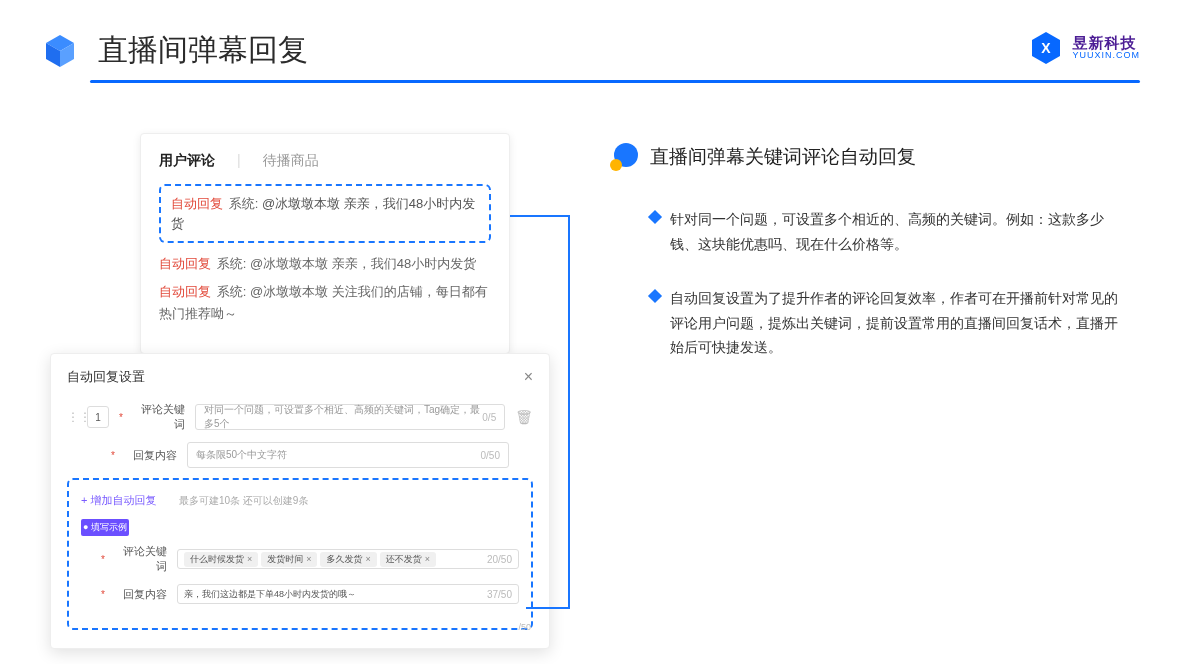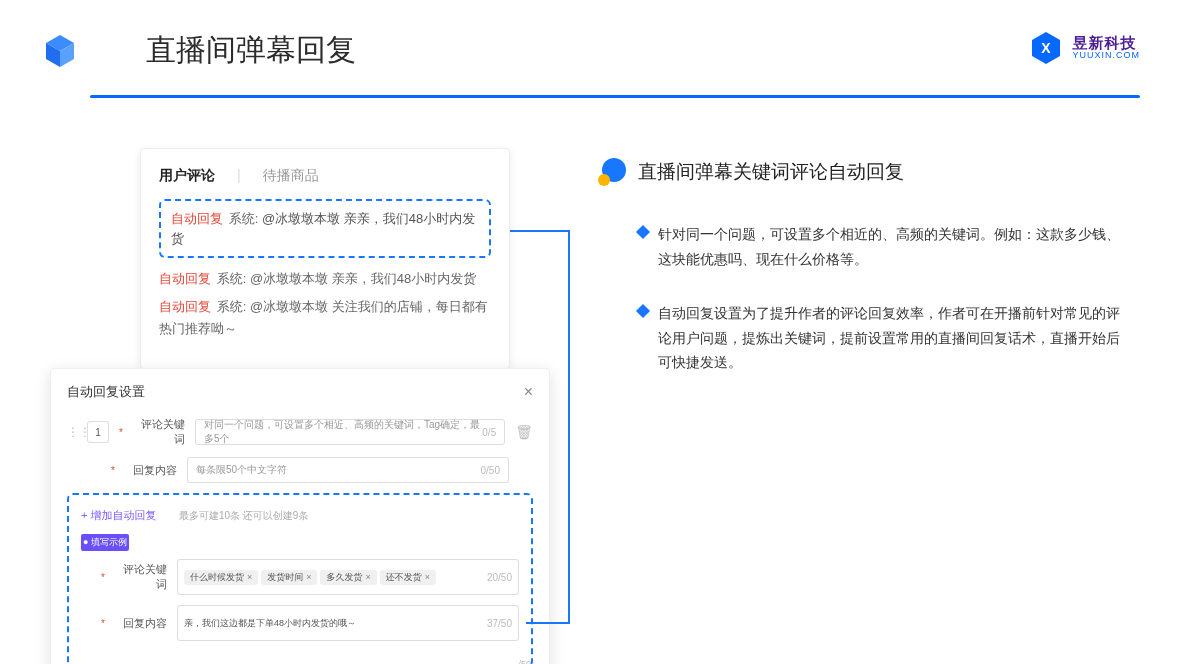--- a/index.html
+++ b/index.html
@@ -1,27 +1,27 @@
 <!DOCTYPE html>
 <html><head>
 <meta charset="utf-8">
 <style>
 *{margin:0;padding:0;box-sizing:border-box;}
 body{width:1180px;height:664px;background:#fff;font-family:"Microsoft YaHei","PingFang SC",sans-serif;position:relative;overflow:hidden;}
-.header{display:flex;align-items:center;padding:30px 40px 24px 40px;position:relative;gap:48px;}
+.header{display:flex;align-items:center;padding:30px 40px 9px 40px;position:relative;}
 .cube-icon{width:40px;height:40px;margin-right:18px;position:relative;}
 .cube-icon svg{width:100%;height:100%;}
 .page-title{font-size:30px;color:#2b2b2b;font-weight:500;}
 .brand{position:absolute;right:40px;top:30px;display:flex;align-items:center;}
 .brand-icon{width:36px;height:36px;margin-right:8px;}
 .brand-text{display:flex;flex-direction:column;line-height:1.1;}
 .brand-cn{color:#4c1d95;font-size:15px;font-weight:700;letter-spacing:1px;}
 .brand-en{color:#0768ff;font-size:9px;letter-spacing:1px;text-align:right;}
 .hr{height:3px;background:#0768ff;margin:0 40px 0 90px;border-radius:2px;}
-.content{display:flex;padding:50px 40px 0 50px;gap:48px;}
+.content{display:flex;padding:50px 40px 0 50px;gap:60px;}
 .left{position:relative;width:500px;height:480px;}
 .card-comments{position:absolute;top:0;left:90px;width:370px;background:#fff;border:1px solid #eee;border-radius:4px;box-shadow:0 2px 8px rgba(0,0,0,0.08);padding:18px 18px 22px 18px;}
 .tabs{display:flex;gap:22px;font-size:14px;margin-bottom:14px;}
 .tab-active{font-weight:700;color:#222;}
 .tab-inactive{color:#999;}
 .highlight-box{border:2px dashed #1976ff;border-radius:6px;padding:8px 10px;margin-bottom:10px;font-size:13px;color:#555;line-height:1.5;position:relative;}
 .auto-tag{color:#e24a3b;margin-right:2px;}
 .sys-tag{color:#666;}
 .comment-line{font-size:13px;color:#666;line-height:1.7;margin-bottom:6px;}
 .card-settings{position:absolute;top:220px;left:0;width:500px;background:#fff;border:1px solid #eee;border-radius:4px;box-shadow:0 4px 16px rgba(0,0,0,0.12);padding:14px 16px 18px 16px;}
@@ -35,21 +35,21 @@
 .text-input{flex:1;height:26px;border:1px solid #ddd;border-radius:3px;padding:0 8px;font-size:10px;color:#999;display:flex;align-items:center;justify-content:space-between;}
 .char-count{color:#bbb;font-size:10px;}
 .trash{color:#bbb;font-size:14px;}
 .form-row-nested{padding-left:44px;}
 .example-wrap{border:2px dashed #1976ff;border-radius:6px;padding:10px 12px 14px 12px;margin-top:8px;position:relative;}
 .add-link{color:#7a5cff;font-size:11px;margin-bottom:8px;display:inline-block;}
 .add-hint{color:#aaa;font-size:10px;margin-left:18px;}
 .badge{background:#6b4fff;color:#fff;font-size:9px;padding:2px 2px;border-radius:2px;display:inline-block;margin-bottom:8px;}
 .tag-pill{display:inline-flex;align-items:center;background:#f0f0f0;border-radius:3px;padding:1px 6px;font-size:9px;color:#555;margin-right:3px;}
 .tag-x{margin-left:3px;color:#888;font-size:9px;}
-.filled-input{flex:1;height:36px;border:1px solid #ddd;border-radius:3px;padding:0 6px;font-size:9px;color:#555;display:flex;align-items:center;justify-content:space-between;background:#fff;}
+.filled-input{flex:1;height:20px;border:1px solid #ddd;border-radius:3px;padding:0 6px;font-size:9px;color:#555;display:flex;align-items:center;justify-content:space-between;background:#fff;}
 .hidden-count{position:absolute;right:18px;bottom:16px;font-size:9px;color:#bbb;}
 .connector1{position:absolute;top:82px;left:460px;width:60px;height:2px;border-top:2px solid #1976ff;}
 .connector1v{position:absolute;top:82px;left:518px;width:2px;height:394px;border-left:2px solid #1976ff;}
 .connector2{position:absolute;top:474px;left:476px;width:44px;height:2px;border-top:2px solid #1976ff;}
 .right{flex:1;padding-top:10px;}
 .section-head{display:flex;align-items:center;gap:12px;margin-bottom:36px;}
 .dot-icon{width:28px;height:28px;position:relative;}
 .dot-icon .c1{width:24px;height:24px;background:#1976ff;border-radius:50%;position:absolute;top:0;left:4px;}
 .dot-icon .c2{width:12px;height:12px;background:#ffb400;border-radius:50%;position:absolute;bottom:0;left:0;}
 .section-title{font-size:19px;color:#222;font-weight:400;}

